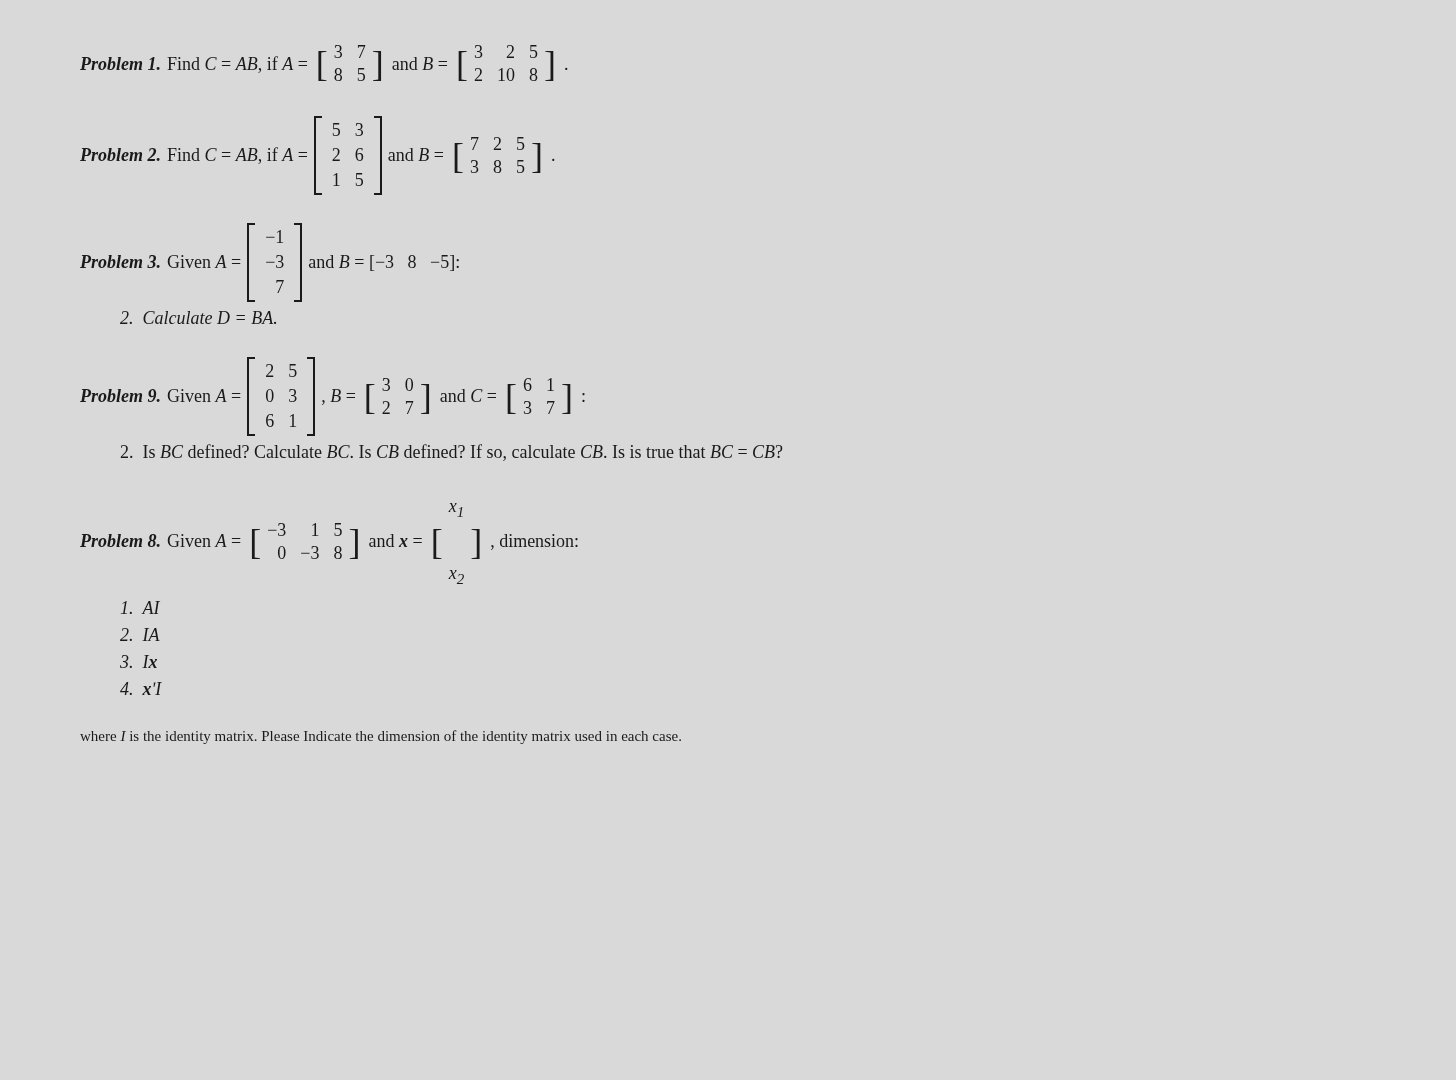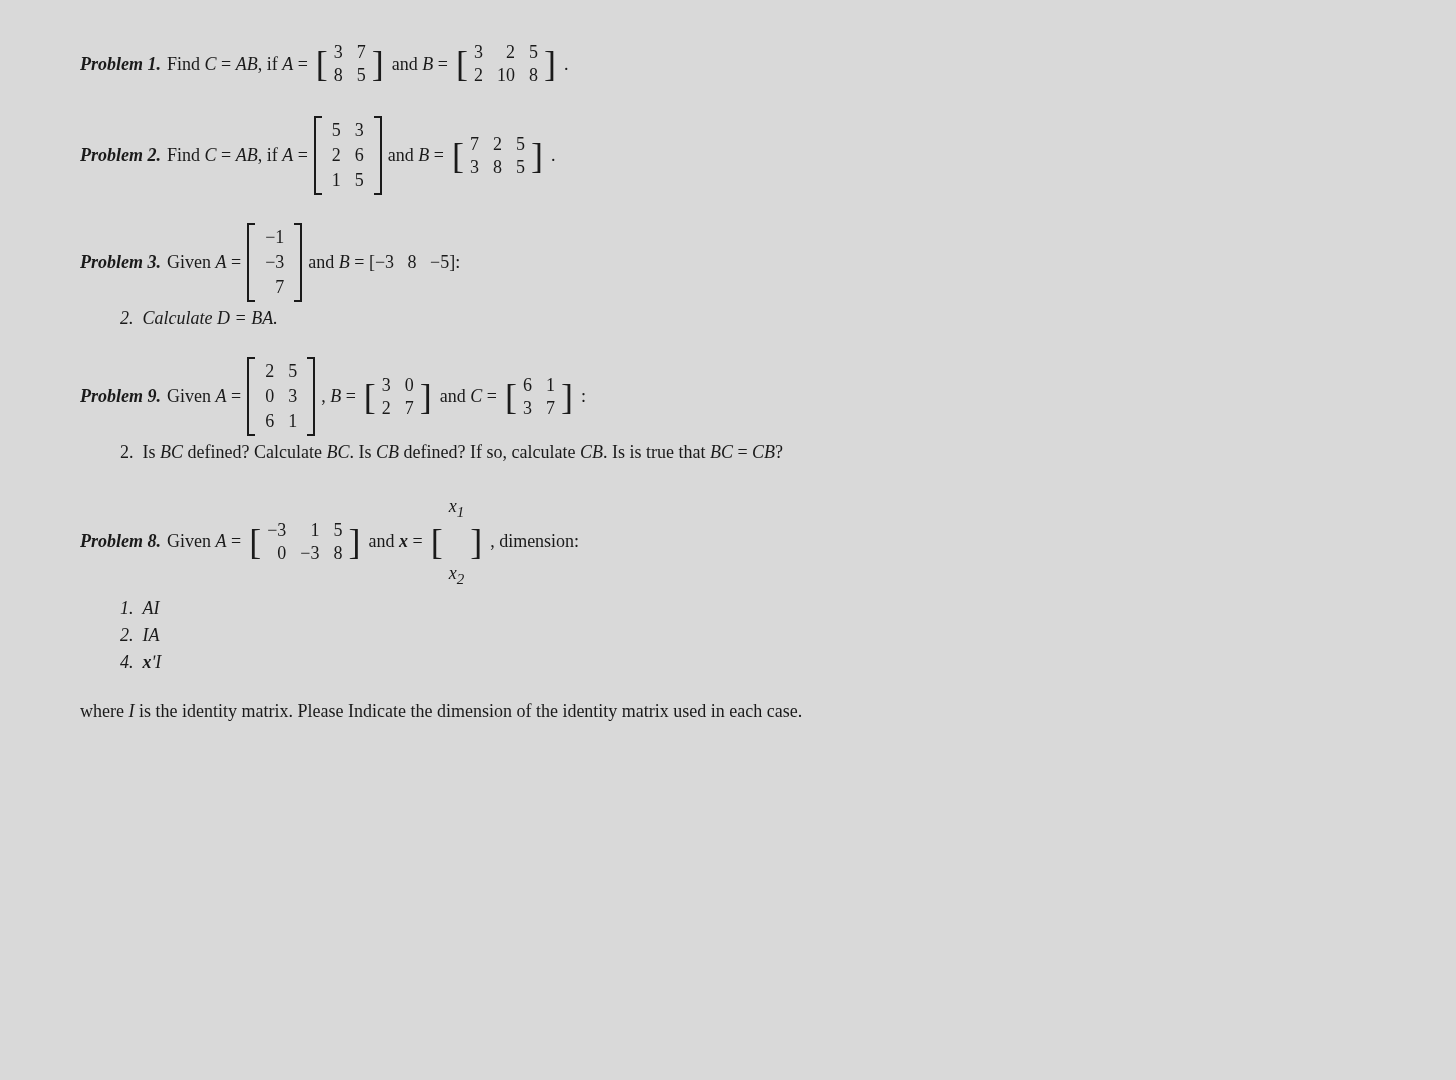--- a/index.html
+++ b/index.html
@@ -98,21 +98,21 @@
       display: grid;
       gap: 4px 14px;
       padding: 4px 6px;
       align-items: center;
     }
     
     .math { font-style: italic; }
 
     .footer-line {
       margin-top: 20px;
-      font-size: 18px;
+      font-size: 15px;
     }
   </style>
 </head>
 <body>
 
 <div class="problem">
   <div class="problem-line">
     <span class="problem-title math">Problem 1.</span>
     <span>Find <span class="math">C</span> = <span class="math">AB</span>, if <span class="math">A</span> =</span>
 
@@ -268,18 +268,19 @@
       <span class="matrix-inner matrix-cols-1" style="line-height:1.5;gap:37px;">
         <span class="matrix-cell math">x<sub>1</sub></span>
         <span class="matrix-cell math">x<sub>2</sub></span>
       </span>
       <span class="bracket-right"></span>
     </span>
     <span>, dimension:</span>
   </div>
   <div class="sub-item">1. &nbsp;<span class="math">AI</span></div>
   <div class="sub-item">2. &nbsp;<span class="math">IA</span></div>
+  <div class="sub-item">3. &nbsp;<span class="math">I<b>x</b></span></div>
   <div class="sub-item">4. &nbsp;<span class="math"><b>x</b>ʹ<span class="math">I</span></span></div>
 </div>
 
 <div class="footer-line">
   where <span class="math">I</span> is the identity matrix. Please Indicate the dimension of the identity matrix used in each case.
 </div>
 
 </body></html>

